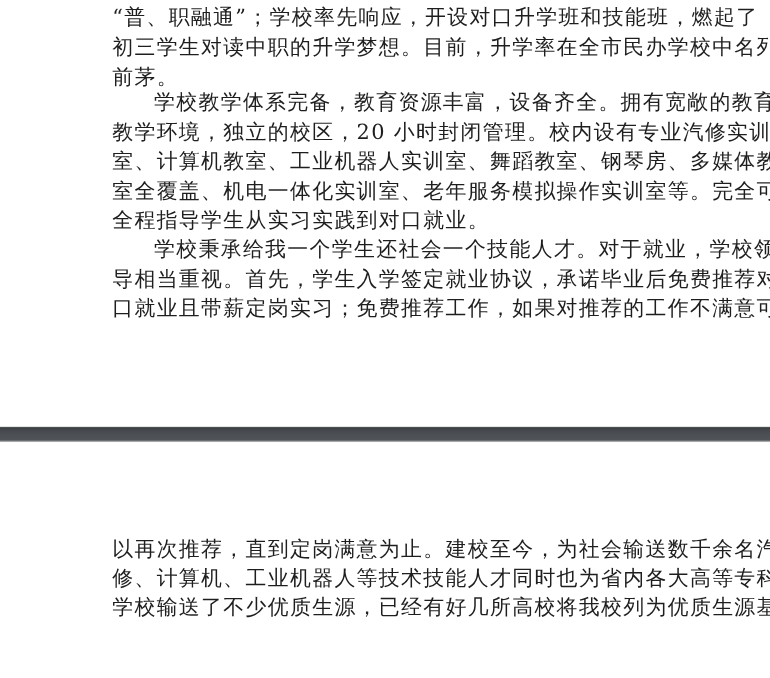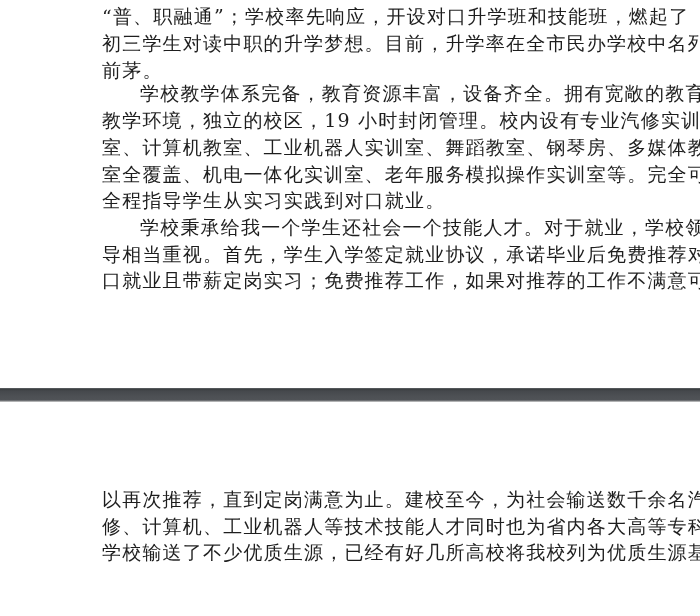--- a/index.html
+++ b/index.html
@@ -63,21 +63,21 @@
 <body>
 
 <div class="viewer">
 
   <div class="page page-top">
     <div class="text-block">
       <div class="line" style="top:3px">“普、职融通”；学校率先响应，开设对口升学班和技能班，燃起了</div>
       <div class="line" style="top:30px">初三学生对读中职的升学梦想。目前，升学率在全市民办学校中名列</div>
       <div class="line" style="top:57px">前茅。</div>
       <div class="line indent" style="top:80px">学校教学体系完备，教育资源丰富，设备齐全。拥有宽敞的教育</div>
-      <div class="line" style="top:107px">教学环境，独立的校区，19 小时封闭管理。校内设有专业汽修实训</div>
+      <div class="line" style="top:107px">教学环境，独立的校区，20 小时封闭管理。校内设有专业汽修实训</div>
       <div class="line" style="top:134px">室、计算机教室、工业机器人实训室、舞蹈教室、钢琴房、多媒体教</div>
       <div class="line" style="top:161px">室全覆盖、机电一体化实训室、老年服务模拟操作实训室等。完全可</div>
       <div class="line" style="top:187px">全程指导学生从实习实践到对口就业。</div>
       <div class="line indent" style="top:214px">学校秉承给我一个学生还社会一个技能人才。对于就业，学校领</div>
       <div class="line" style="top:241px">导相当重视。首先，学生入学签定就业协议，承诺毕业后免费推荐对</div>
       <div class="line" style="top:267px">口就业且带薪定岗实习；免费推荐工作，如果对推荐的工作不满意可</div>
     </div>
   </div>
 
   <div class="page-gap"></div>

